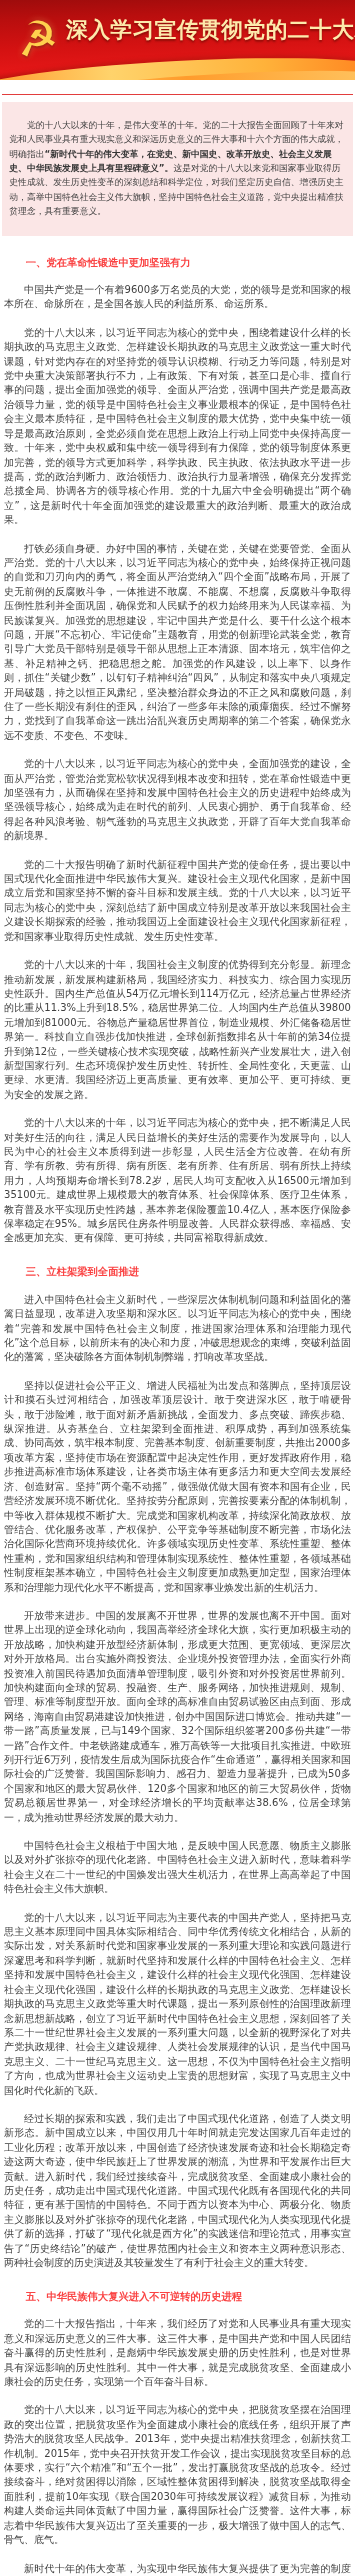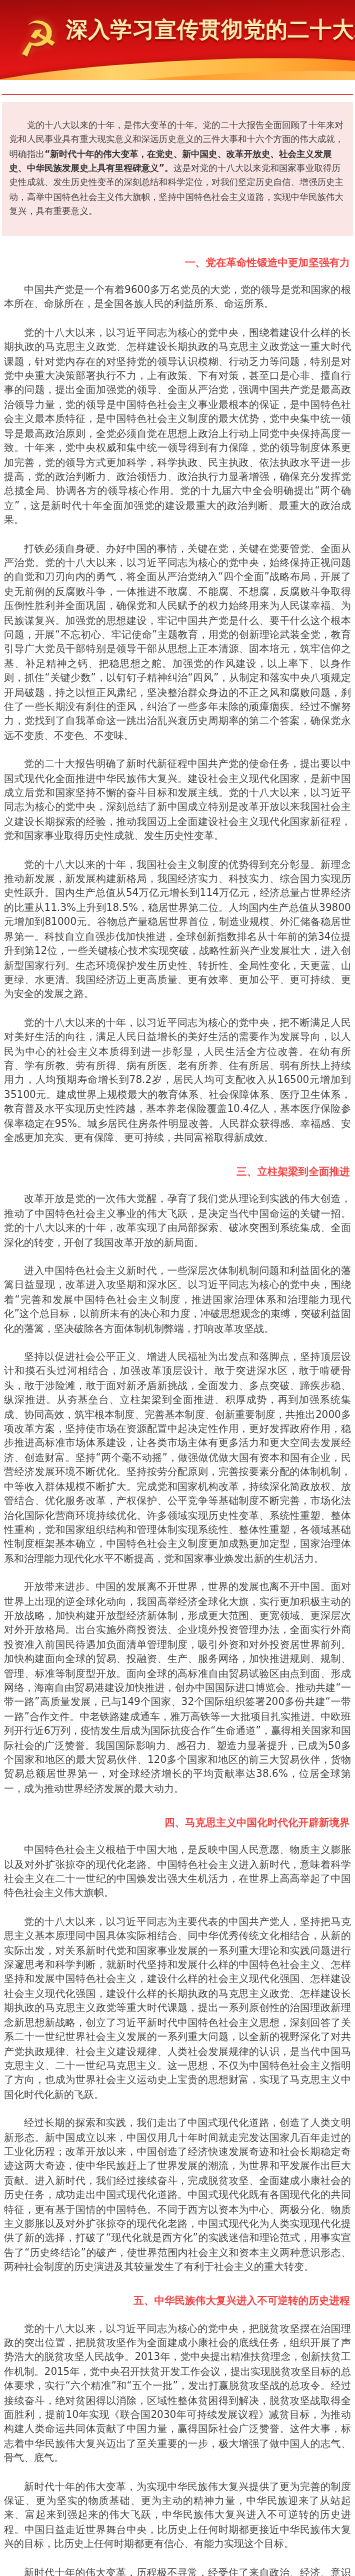--- a/index.html
+++ b/index.html
@@ -69,21 +69,20 @@
     color:#3f3f3f;
   }
   .intro-bold{font-weight:bold;color:#353535;margin-top:20px;}
   .section-heading{
     color:#fa4444;
     font-size:10.3px;
     font-weight:bold;
     margin:18.6px 5.2px 0;
     text-indent:2em;
     line-height:14.4px;
-    text-align:right;
   }
   .para{
     font-size:10px;
     line-height:14.4px;
     margin:14px 4.1px 0;
     text-indent:2em;
     color:#404040;
     text-align:justify;
   }
 </style>
@@ -94,50 +93,50 @@
   <div class="ribbon2"></div>
   <div class="ribbon1"></div>
   <div class="ribbon3"></div>
   <span class="emblem">☭</span>
   <h1 class="banner-title">深入学习宣传贯彻党的二十大精神</h1>
 </header>
 
 <div class="top-divider"></div>
 
 <div class="intro-box">
-  <span>党的十八大以来的十年，是伟大变革的十年。党的二十大报告全面回顾了十年来对党和人民事业具有重大现实意义和深远历史意义的三件大事和十六个方面的伟大成就，明确指出</span><span class="intro-bold">“新时代十年的伟大变革，在党史、新中国史、改革开放史、社会主义发展史、中华民族发展史上具有里程碑意义”。</span><span>这是对党的十八大以来党和国家事业取得历史性成就、发生历史性变革的深刻总结和科学定位，对我们坚定历史自信、增强历史主动，高举中国特色社会主义伟大旗帜，坚持中国特色社会主义道路，实现中华民族伟大复兴，具有重要意义。</span>
+  <span>党的十八大以来的十年，是伟大变革的十年。党的二十大报告全面回顾了十年来对党和人民事业具有重大现实意义和深远历史意义的三件大事和十六个方面的伟大成就，明确指出</span><span class="intro-bold">“新时代十年的伟大变革，在党史、新中国史、改革开放史、社会主义发展史、中华民族发展史上具有里程碑意义”。</span><span>这是对党的十八大以来党和国家事业取得历史性成就、发生历史性变革的深刻总结和科学定位，对我们坚定历史自信、增强历史主动，高举中国特色社会主义伟大旗帜，坚持中国特色社会主义道路，党中央提出精准扶贫理念，具有重要意义。</span>
 </div>
 
 <section>
   <h2 class="section-heading">一、党在革命性锻造中更加坚强有力</h2>
   <p class="para">中国共产党是一个有着9600多万名党员的大党，党的领导是党和国家的根本所在、命脉所在，是全国各族人民的利益所系、命运所系。</p>
   <p class="para">党的十八大以来，以习近平同志为核心的党中央，围绕着建设什么样的长期执政的马克思主义政党、怎样建设长期执政的马克思主义政党这一重大时代课题，针对党内存在的对坚持党的领导认识模糊、行动乏力等问题，特别是对党中央重大决策部署执行不力，上有政策、下有对策，甚至口是心非、擅自行事的问题，提出全面加强党的领导、全面从严治党，强调中国共产党是最高政治领导力量，党的领导是中国特色社会主义事业最根本的保证，是中国特色社会主义最本质特征，是中国特色社会主义制度的最大优势，党中央集中统一领导是最高政治原则，全党必须自觉在思想上政治上行动上同党中央保持高度一致。十年来，党中央权威和集中统一领导得到有力保障，党的领导制度体系更加完善，党的领导方式更加科学，科学执政、民主执政、依法执政水平进一步提高，党的政治判断力、政治领悟力、政治执行力显著增强，确保充分发挥党总揽全局、协调各方的领导核心作用。党的十九届六中全会明确提出“两个确立”，这是新时代十年全面加强党的建设最重大的政治判断、最重大的政治成果。</p>
   <p class="para">打铁必须自身硬。办好中国的事情，关键在党，关键在党要管党、全面从严治党。党的十八大以来，以习近平同志为核心的党中央，始终保持正视问题的自觉和刀刃向内的勇气，将全面从严治党纳入“四个全面”战略布局，开展了史无前例的反腐败斗争，一体推进不敢腐、不能腐、不想腐，反腐败斗争取得压倒性胜利并全面巩固，确保党和人民赋予的权力始终用来为人民谋幸福、为民族谋复兴。加强党的思想建设，牢记中国共产党是什么、要干什么这个根本问题，开展“不忘初心、牢记使命”主题教育，用党的创新理论武装全党，教育引导广大党员干部特别是领导干部从思想上正本清源、固本培元，筑牢信仰之基、补足精神之钙、把稳思想之舵。加强党的作风建设，以上率下、以身作则，抓住“关键少数”，以钉钉子精神纠治“四风”，从制定和落实中央八项规定开局破题，持之以恒正风肃纪，坚决整治群众身边的不正之风和腐败问题，刹住了一些长期没有刹住的歪风，纠治了一些多年未除的顽瘴痼疾。经过不懈努力，党找到了自我革命这一跳出治乱兴衰历史周期率的第二个答案，确保党永远不变质、不变色、不变味。</p>
+  <p class="para">党的十八大以来，以习近平同志为核心的党中央，全面加强党的建设，全面从严治党，管党治党宽松软状况得到根本改变和扭转，党在革命性锻造中更加坚强有力，从而确保在坚持和发展中国特色社会主义的历史进程中始终成为坚强领导核心，始终成为走在时代的前列、人民衷心拥护、勇于自我革命、经得起各种风浪考验、朝气蓬勃的马克思主义执政党，开辟了百年大党自我革命的新境界。</p>
 </section>
 
 <section>
   <p class="para">党的二十大报告明确了新时代新征程中国共产党的使命任务，提出要以中国式现代化全面推进中华民族伟大复兴。建设社会主义现代化国家，是新中国成立后党和国家坚持不懈的奋斗目标和发展主线。党的十八大以来，以习近平同志为核心的党中央，深刻总结了新中国成立特别是改革开放以来我国社会主义建设长期探索的经验，推动我国迈上全面建设社会主义现代化国家新征程，党和国家事业取得历史性成就、发生历史性变革。</p>
   <p class="para">党的十八大以来的十年，我国社会主义制度的优势得到充分彰显。新理念推动新发展，新发展构建新格局，我国经济实力、科技实力、综合国力实现历史性跃升。国内生产总值从54万亿元增长到114万亿元，经济总量占世界经济的比重从11.3%上升到18.5%，稳居世界第二位。人均国内生产总值从39800元增加到81000元。谷物总产量稳居世界首位，制造业规模、外汇储备稳居世界第一。科技自立自强步伐加快推进，全球创新指数排名从十年前的第34位提升到第12位，一些关键核心技术实现突破，战略性新兴产业发展壮大，进入创新型国家行列。生态环境保护发生历史性、转折性、全局性变化，天更蓝、山更绿、水更清。我国经济迈上更高质量、更有效率、更加公平、更可持续、更为安全的发展之路。</p>
   <p class="para">党的十八大以来的十年，以习近平同志为核心的党中央，把不断满足人民对美好生活的向往，满足人民日益增长的美好生活的需要作为发展导向，以人民为中心的社会主义本质得到进一步彰显，人民生活全方位改善。在幼有所育、学有所教、劳有所得、病有所医、老有所养、住有所居、弱有所扶上持续用力，人均预期寿命增长到78.2岁，居民人均可支配收入从16500元增加到35100元。建成世界上规模最大的教育体系、社会保障体系、医疗卫生体系，教育普及水平实现历史性跨越，基本养老保险覆盖10.4亿人，基本医疗保险参保率稳定在95%。城乡居民住房条件明显改善。人民群众获得感、幸福感、安全感更加充实、更有保障、更可持续，共同富裕取得新成效。</p>
 </section>
 
 <section>
   <h2 class="section-heading">三、立柱架梁到全面推进</h2>
-  <p class="para">改革开放是党的一次伟大觉醒，孕育了我们党从理论到实践的伟大创造，推动了中国特色社会主义事业的伟大飞跃，是决定当代中国命运的关键一招。党的十八大以来的十年，改革实现了由局部探索、破冰突围到系统集成、全面深化的转变，开创了我国改革开放的新局面。</p>
   <p class="para">进入中国特色社会主义新时代，一些深层次体制机制问题和利益固化的藩篱日益显现，改革进入攻坚期和深水区。以习近平同志为核心的党中央，围绕着“完善和发展中国特色社会主义制度，推进国家治理体系和治理能力现代化”这个总目标，以前所未有的决心和力度，冲破思想观念的束缚，突破利益固化的藩篱，坚决破除各方面体制机制弊端，打响改革攻坚战。</p>
   <p class="para">坚持以促进社会公平正义、增进人民福祉为出发点和落脚点，坚持顶层设计和摸石头过河相结合，加强改革顶层设计。敢于突进深水区，敢于啃硬骨头，敢于涉险滩，敢于面对新矛盾新挑战，全面发力、多点突破、蹄疾步稳、纵深推进。从夯基垒台、立柱架梁到全面推进、积厚成势，再到加强系统集成、协同高效，筑牢根本制度、完善基本制度、创新重要制度，共推出2000多项改革方案，坚持使市场在资源配置中起决定性作用，更好发挥政府作用，稳步推进高标准市场体系建设，让各类市场主体有更多活力和更大空间去发展经济、创造财富。坚持“两个毫不动摇”，做强做优做大国有资本和国有企业，民营经济发展环境不断优化。坚持按劳分配原则，完善按要素分配的体制机制，中等收入群体规模不断扩大。完成党和国家机构改革，持续深化简政放权、放管结合、优化服务改革，产权保护、公平竞争等基础制度不断完善，市场化法治化国际化营商环境持续优化。许多领域实现历史性变革、系统性重塑、整体性重构，党和国家组织结构和管理体制实现系统性、整体性重塑，各领域基础性制度框架基本确立，中国特色社会主义制度更加成熟更加定型，国家治理体系和治理能力现代化水平不断提高，党和国家事业焕发出新的生机活力。</p>
   <p class="para">开放带来进步。中国的发展离不开世界，世界的发展也离不开中国。面对世界上出现的逆全球化动向，我国高举经济全球化大旗，实行更加积极主动的开放战略，加快构建开放型经济新体制，形成更大范围、更宽领域、更深层次对外开放格局。出台实施外商投资法、企业境外投资管理办法，全面实行外商投资准入前国民待遇加负面清单管理制度，吸引外资和对外投资居世界前列。加快构建面向全球的贸易、投融资、生产、服务网络，加快推进规则、规制、管理、标准等制度型开放。面向全球的高标准自由贸易试验区由点到面、形成网络，海南自由贸易港建设加快推进，创办中国国际进口博览会。推动共建“一带一路”高质量发展，已与149个国家、32个国际组织签署200多份共建“一带一路”合作文件。中老铁路建成通车，雅万高铁等一大批项目扎实推进。中欧班列开行近6万列，疫情发生后成为国际抗疫合作“生命通道”，赢得相关国家和国际社会的广泛赞誉。我国国际影响力、感召力、塑造力显著提升，已成为50多个国家和地区的最大贸易伙伴、120多个国家和地区的前三大贸易伙伴，货物贸易总额居世界第一，对全球经济增长的平均贡献率达38.6%，位居全球第一，成为推动世界经济发展的最大动力。</p>
 </section>
 
 <section>
-  <h2 class="section-heading">四、马克思主义中国化时代化开辟新境界</h2>
   <p class="para">中国特色社会主义根植于中国大地，是反映中国人民意愿、物质主义膨胀以及对外扩张掠夺的现代化老路。中国特色社会主义进入新时代，意味着科学社会主义在二十一世纪的中国焕发出强大生机活力，在世界上高高举起了中国特色社会主义伟大旗帜。</p>
   <p class="para">党的十八大以来，以习近平同志为主要代表的中国共产党人，坚持把马克思主义基本原理同中国具体实际相结合、同中华优秀传统文化相结合，从新的实际出发，对关系新时代党和国家事业发展的一系列重大理论和实践问题进行深邃思考和科学判断，就新时代坚持和发展什么样的中国特色社会主义、怎样坚持和发展中国特色社会主义，建设什么样的社会主义现代化强国、怎样建设社会主义现代化强国，建设什么样的长期执政的马克思主义政党、怎样建设长期执政的马克思主义政党等重大时代课题，提出一系列原创性的治国理政新理念新思想新战略，创立了习近平新时代中国特色社会主义思想，深刻回答了关系二十一世纪世界社会主义发展的一系列重大问题，以全新的视野深化了对共产党执政规律、社会主义建设规律、人类社会发展规律的认识，是当代中国马克思主义、二十一世纪马克思主义。这一思想，不仅为中国特色社会主义指明了方向，也成为世界社会主义运动史上宝贵的思想财富，实现了马克思主义中国化时代化新的飞跃。</p>
   <p class="para">经过长期的探索和实践，我们走出了中国式现代化道路，创造了人类文明新形态。新中国成立以来，中国仅用几十年时间就走完发达国家几百年走过的工业化历程；改革开放以来，中国创造了经济快速发展奇迹和社会长期稳定奇迹这两大奇迹，使中华民族赶上了世界发展的潮流，为世界和平发展作出巨大贡献。进入新时代，我们经过接续奋斗，完成脱贫攻坚、全面建成小康社会的历史任务，成功走出中国式现代化道路。中国式现代化既有各国现代化的共同特征，更有基于国情的中国特色。不同于西方以资本为中心、两极分化、物质主义膨胀以及对外扩张掠夺的现代化老路，中国式现代化为人类实现现代化提供了新的选择，打破了“现代化就是西方化”的实践迷信和理论范式，用事实宣告了“历史终结论”的破产，使世界范围内社会主义和资本主义两种意识形态、两种社会制度的历史演进及其较量发生了有利于社会主义的重大转变。</p>
 </section>
 
 <section>
   <h2 class="section-heading">五、中华民族伟大复兴进入不可逆转的历史进程</h2>
+  <p class="para">党的二十大报告指出，十年来，我们经历了对党和人民事业具有重大现实意义和深远历史意义的三件大事。这三件大事，是中国共产党和中国人民团结奋斗赢得的历史性胜利，是彪炳中华民族发展史册的历史性胜利，也是对世界具有深远影响的历史性胜利。其中一件大事，就是完成脱贫攻坚、全面建成小康社会的历史任务，实现第一个百年奋斗目标。</p>
   <p class="para">党的十八大以来，以习近平同志为核心的党中央，把脱贫攻坚摆在治国理政的突出位置，把脱贫攻坚作为全面建成小康社会的底线任务，组织开展了声势浩大的脱贫攻坚人民战争。2013年，党中央提出精准扶贫理念，创新扶贫工作机制。2015年，党中央召开扶贫开发工作会议，提出实现脱贫攻坚目标的总体要求，实行“六个精准”和“五个一批”，发出打赢脱贫攻坚战的总攻令。经过接续奋斗，绝对贫困得以消除，区域性整体贫困得到解决，脱贫攻坚战取得全面胜利，提前10年实现《联合国2030年可持续发展议程》减贫目标，为推动构建人类命运共同体贡献了中国力量，赢得国际社会广泛赞誉。这件大事，标志着中华民族伟大复兴迈出了至关重要的一步，极大增强了做中国人的志气、骨气、底气。</p>
   <p class="para">新时代十年的伟大变革，为实现中华民族伟大复兴提供了更为完善的制度保证、更为坚实的物质基础、更为主动的精神力量，中华民族迎来了从站起来、富起来到强起来的伟大飞跃，中华民族伟大复兴进入不可逆转的历史进程。中国日益走近世界舞台中央，比历史上任何时期都更接近中华民族伟大复兴的目标，比历史上任何时期都更有信心、有能力实现这个目标。</p>
   <p class="para">新时代十年的伟大变革，历程极不寻常，经受住了来自政治、经济、意识形态、自然界等方面的风险挑战。新时代十年的伟大变革，成就极不平凡，采取一系列战略性举措，推进一系列变革性实践，实现一系列突破性进展，取得一系列标志性成果，推动我国迈上全面建设社会主义现代化国家的新征程，在党史、新中国史、改革开放史、社会主义发展史、中华民族发展史上具有里程碑意义。</p>
 </section>
 
 
 </body></html>

